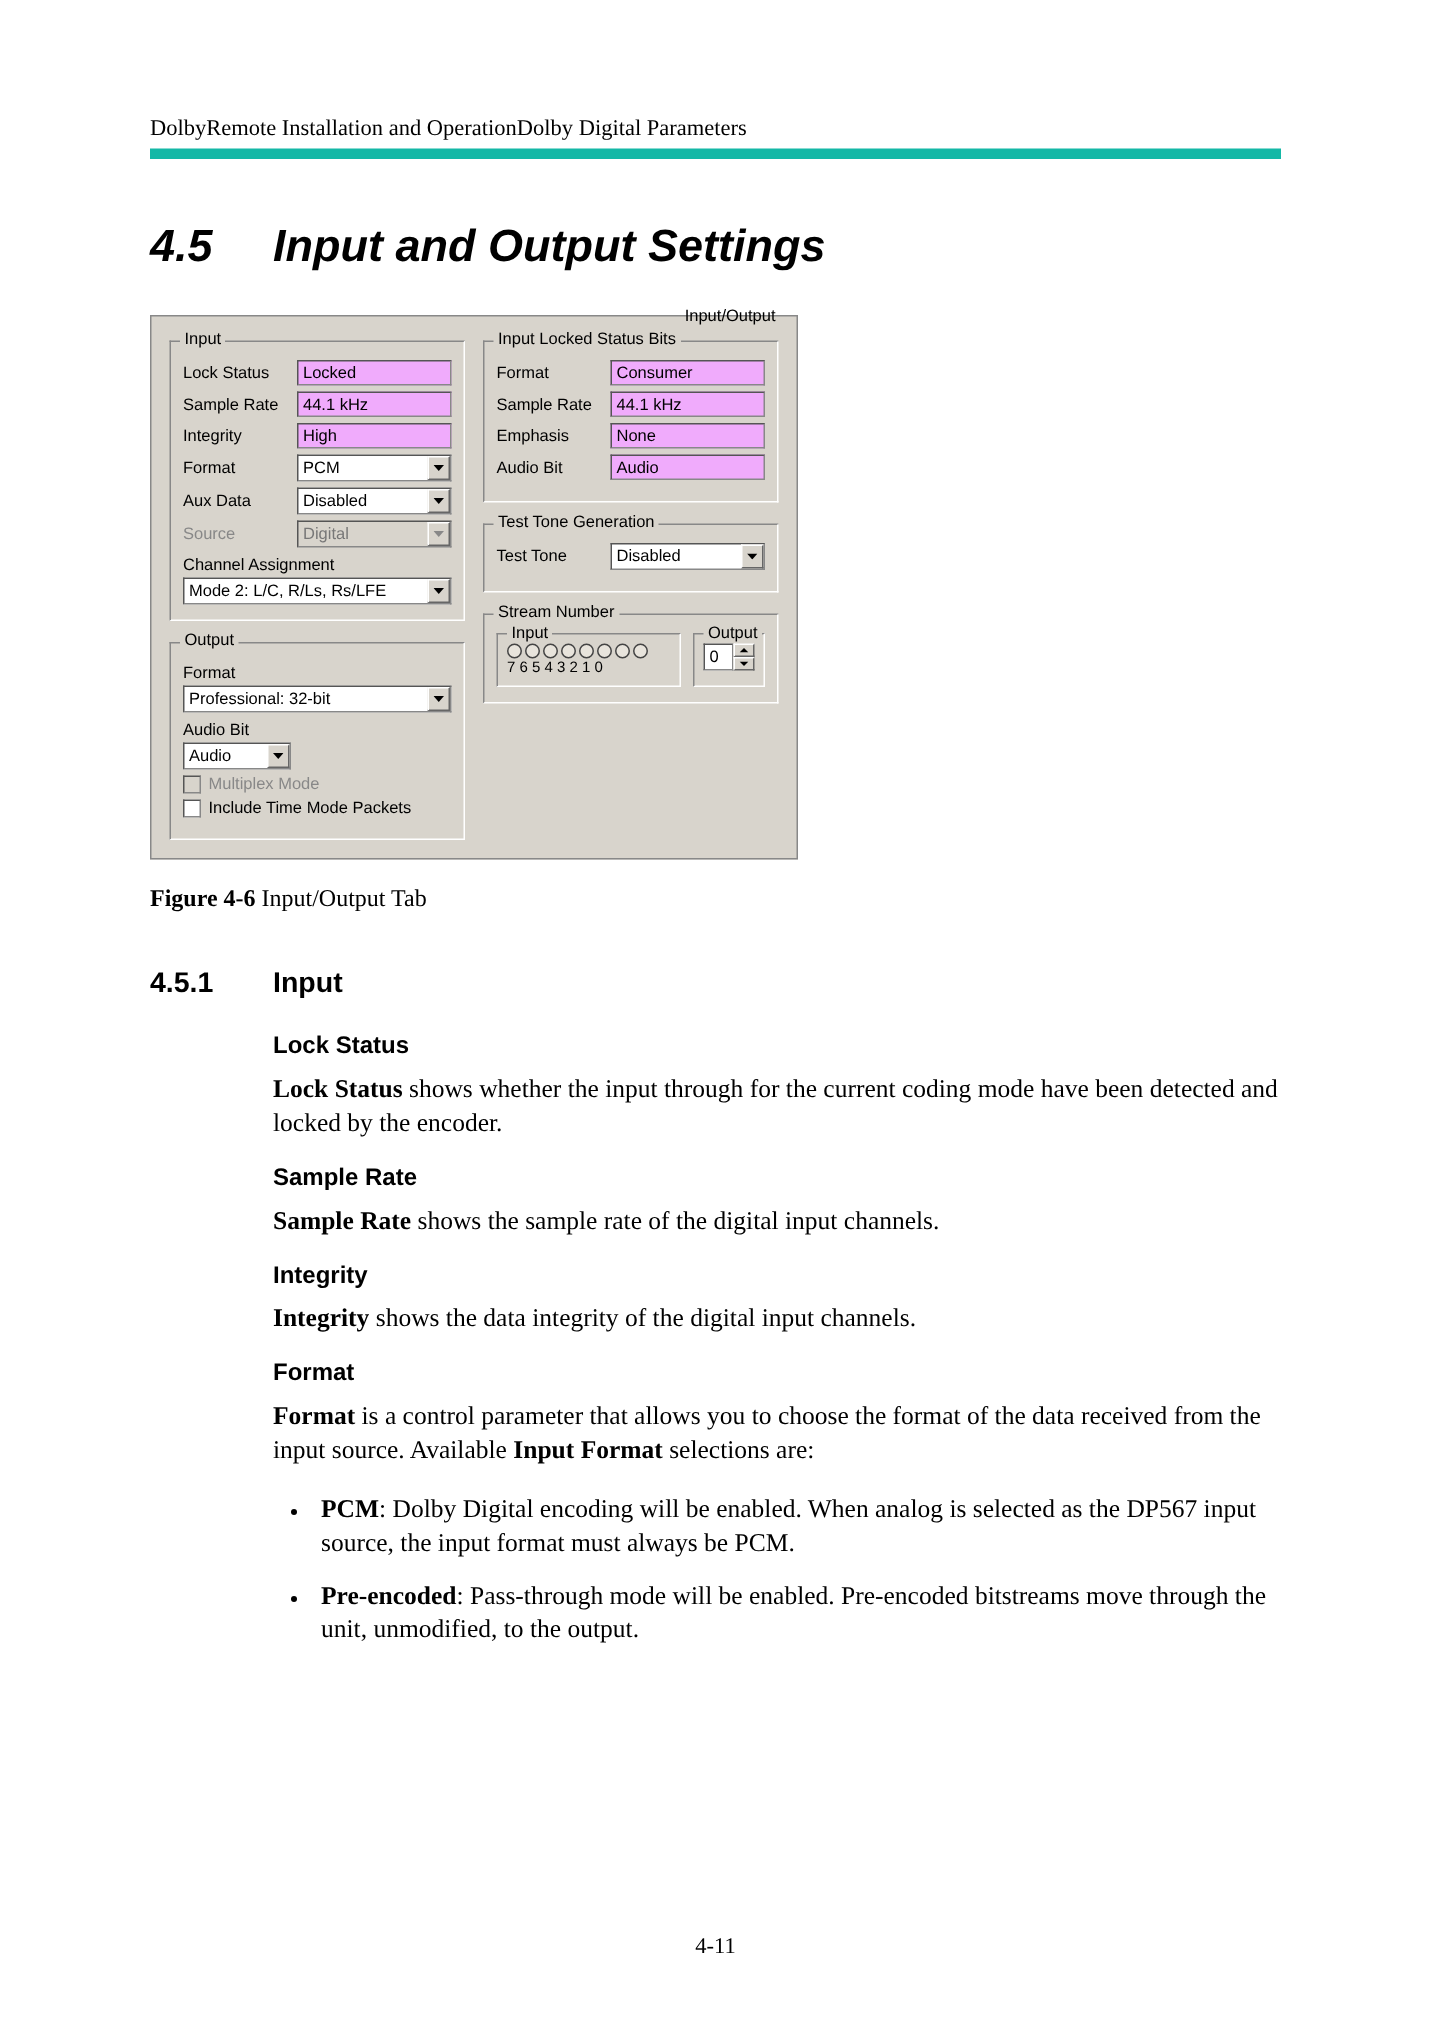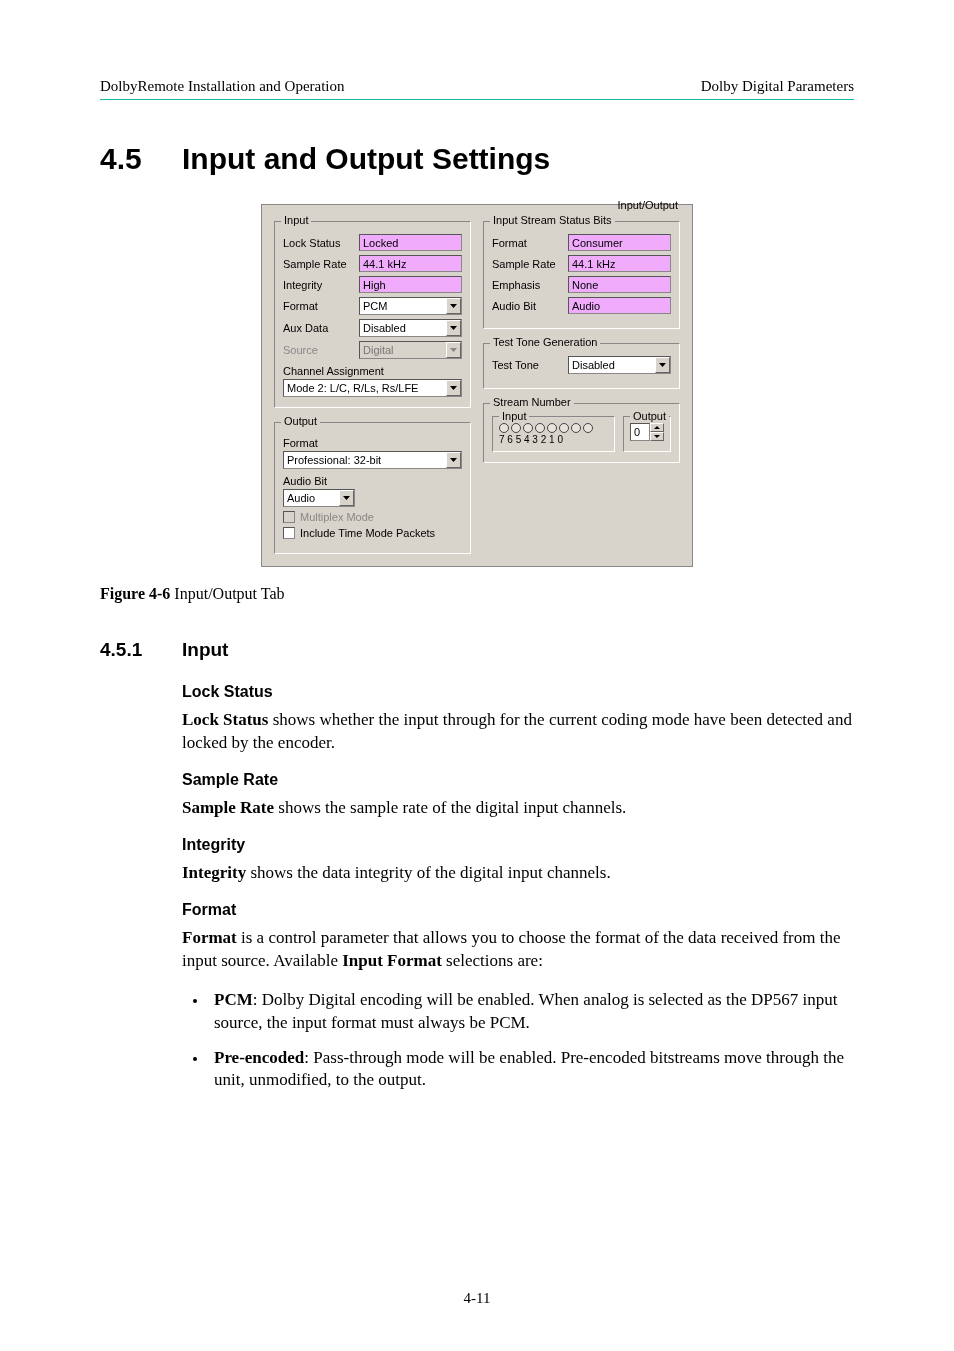--- a/index.html
+++ b/index.html
@@ -10,39 +10,39 @@
     color: #000;
   }
   .page {
     width: 954px;
     min-height: 1351px;
     padding: 78px 100px 40px 100px;
     position: relative;
   }
   .hdr {
     display: flex;
-    justify-content: space-between;
+    justify-content: flex-start;
     font-size: 15px;
-    border-bottom: 1px solid #14b8a6;
+    border-bottom: 7px solid #14b8a6;
     padding-bottom: 4px;
     margin-bottom: 42px;
   }
-  .h1-row { display: flex; align-items: baseline; margin-bottom: 28px; }
+  .h1-row { display: flex; align-items: baseline; margin-bottom: 28px; font-style: italic; }
   .h1-num {
     font-family: Arial, Helvetica, sans-serif;
     font-weight: bold;
     font-size: 30px;
     width: 82px;
   }
   .h1-title {
     font-family: Arial, Helvetica, sans-serif;
     font-weight: bold;
     font-size: 30px;
   }
-  .figwrap { display: flex; justify-content: center; margin: 10px 0 18px 0; }
+  .figwrap { display: flex; justify-content: flex-start; margin: 10px 0 18px 0; }
   .figcap { text-align: left; font-size: 16px; margin: 0 0 36px 0; }
   .figcap b { font-weight: bold; }
   .h2-row { display: flex; align-items: baseline; margin: 0 0 22px 0; }
   .h2-num {
     font-family: Arial, Helvetica, sans-serif;
     font-weight: bold;
     font-size: 19px;
     width: 82px;
   }
   .h2-title {
@@ -301,21 +301,21 @@
             </div>
             <div class="chk-row">
               <span class="chk"></span>
               <span>Include Time Mode Packets</span>
             </div>
           </div>
         </div>
 
         <div class="ss-col">
           <div class="grp">
-            <span class="grp-legend">Input Stream Status Bits</span>
+            <span class="grp-legend">Input Locked Status Bits</span>
             <div class="frm-row">
               <span class="lbl">Format</span>
               <span class="fld">Consumer</span>
             </div>
             <div class="frm-row">
               <span class="lbl">Sample Rate</span>
               <span class="fld">44.1 kHz</span>
             </div>
             <div class="frm-row">
               <span class="lbl">Emphasis</span>

